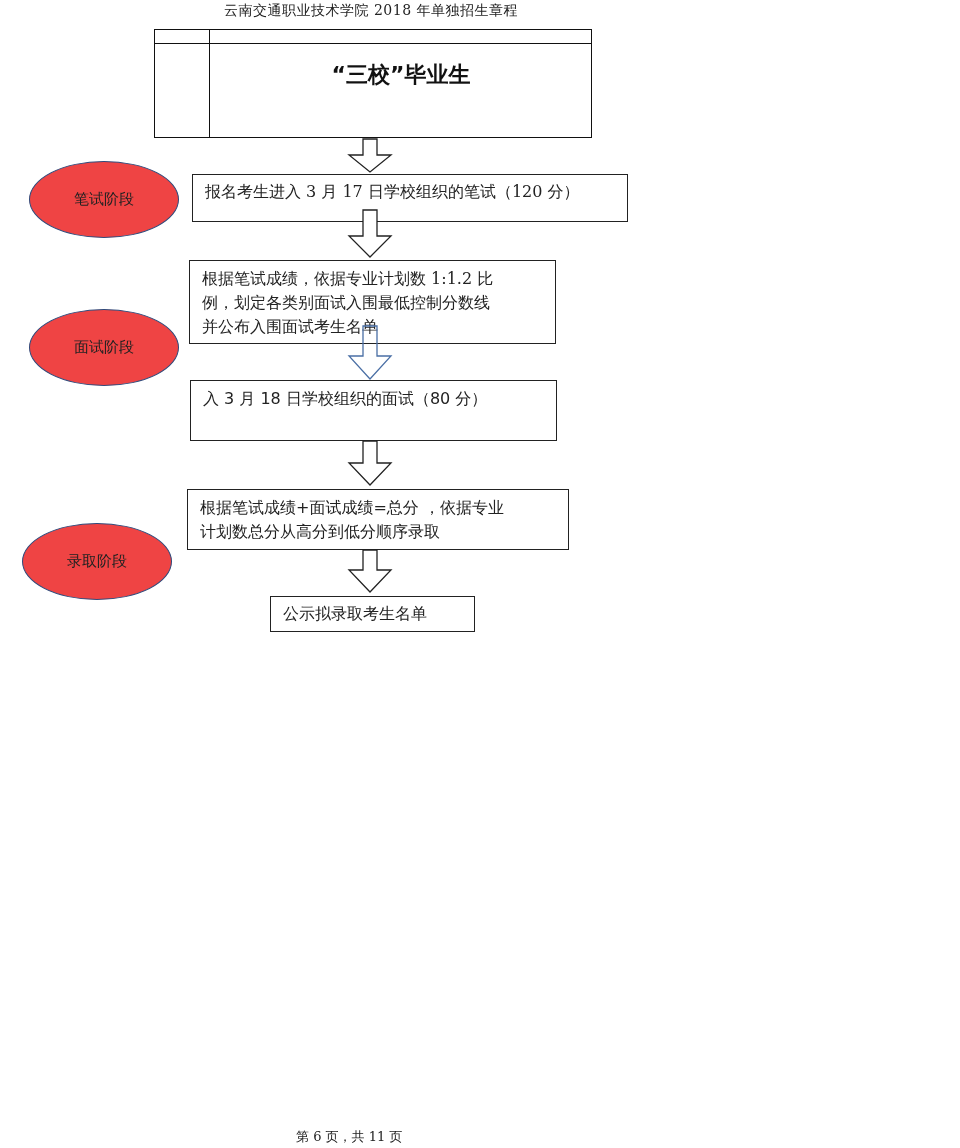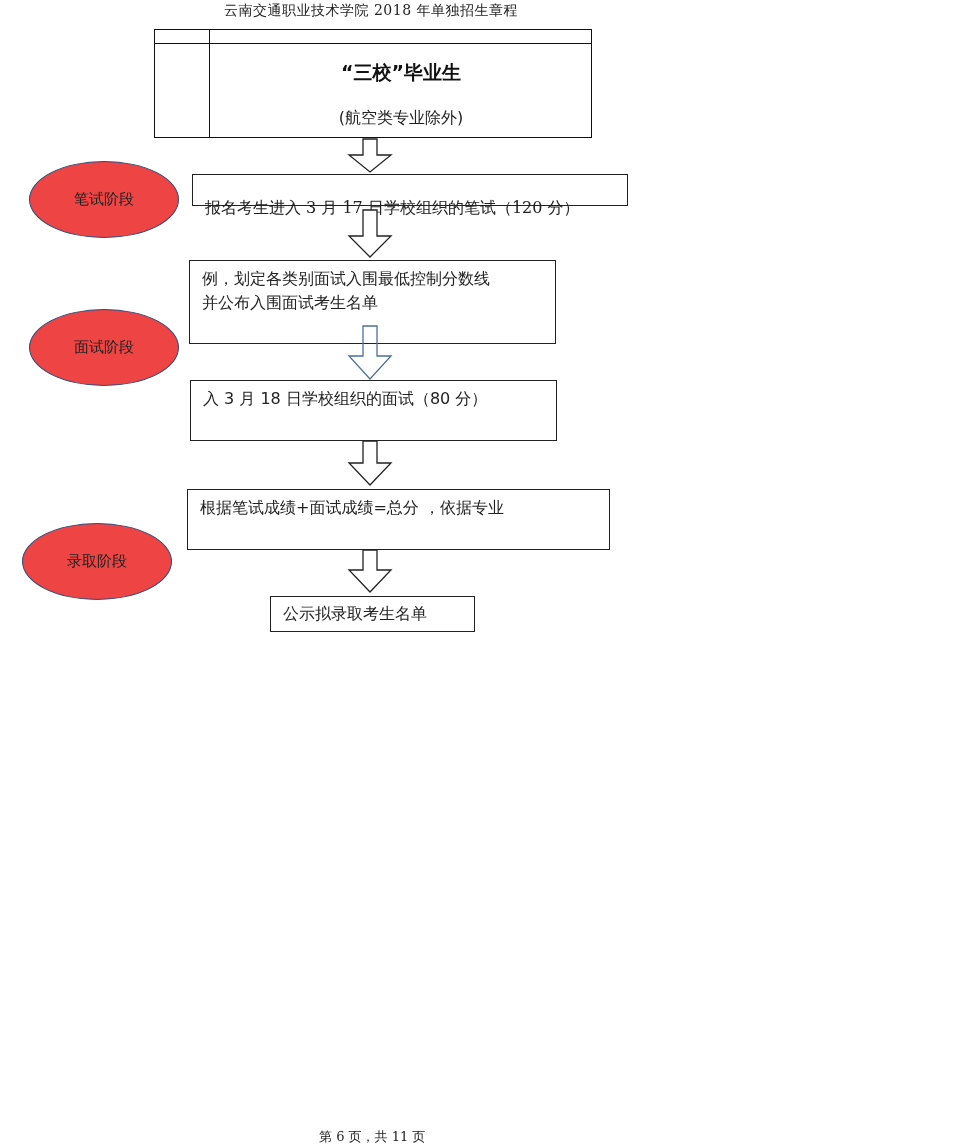--- a/index.html
+++ b/index.html
@@ -37,45 +37,45 @@
     }
     .top-table .vline {
       position: absolute; top: 0; bottom: 0; left: 54px;
       border-left: 1.5px solid #111;
     }
     .top-title {
       position: absolute; left: 56px; right: 0; top: 30px;
       text-align: center;
       font-family: "DejaVu Sans", "Liberation Sans", sans-serif;
       font-weight: bold;
-      font-size: 19px;
+      font-size: 22px;
       color: #111;
     }
     .top-sub {
       position: absolute; left: 56px; right: 0; top: 78px;
       text-align: center;
       font-family: "DejaVu Sans", "Liberation Sans", sans-serif;
       font-size: 16px;
       color: #222;
     }
     
     .box {
       border: 1.3px solid #222;
       box-sizing: border-box;
       background: #fff;
       font-size: 16px;
       line-height: 24px;
       color: #222;
     }
     .serif { font-family: "DejaVu Serif", "Liberation Serif", serif; }
     .sans  { font-family: "DejaVu Sans", "Liberation Sans", sans-serif; }
-    .box1 { left: 192px; top: 174px; width: 436px; height: 32px; padding: 21px 0 0 12px; }
+    .box1 { left: 192px; top: 174px; width: 436px; height: 48px; padding: 5px 0 0 12px; }
     .box2 { left: 189px; top: 260px; width: 367px; height: 84px; padding: 6px 0 0 12px; }
     .box3 { left: 190px; top: 380px; width: 367px; height: 61px; padding: 6px 0 0 12px; }
-    .box4 { left: 187px; top: 489px; width: 423px; height: 61px; padding: 6px 0 0 12px; }
+    .box4 { left: 187px; top: 489px; width: 382px; height: 61px; padding: 6px 0 0 12px; }
     .box5 { left: 270px; top: 596px; width: 205px; height: 36px; padding: 5px 0 0 12px; }
     .line { display: block; white-space: nowrap; }
 
     
     .ellipse {
       border: 1.3px solid #2f4b7c;
       border-radius: 50%;
       box-sizing: border-box;
       display: flex;
       align-items: center;
@@ -87,37 +87,36 @@
     }
     .e1 { left: 29px; top: 161px; width: 150px; height: 77px; }
     .e2 { left: 29px; top: 309px; width: 150px; height: 77px; }
     .e3 { left: 22px; top: 523px; width: 150px; height: 77px; }
 
     
     .arrow { width: 46px; height: 36px; }
     .arrow svg { display: block; overflow: visible; }
 
     .footer {
-      left: 319px; top: 1128px;
+      left: 296px; top: 1128px;
       font-family: "DejaVu Serif", "Liberation Serif", serif;
       font-size: 13px;
       color: #222;
       white-space: nowrap;
     }
   </style>
 </head>
 <body>
 
 <div class="abs header">云南交通职业技术学院 2018 年单独招生章程</div>
 
 <div class="abs top-table">
   <div class="hline"></div>
   <div class="vline"></div>
   <div class="top-title">“三校”毕业生</div>
-  <div class="top-sub">(航空类专业除外)</div>
 </div>
 
 <div class="abs arrow" style="left:347px; top:139px;">
   <svg width="46" height="34" viewBox="0 0 46 34">
     <polygon points="16,0 30,0 30,16 44,16 23,33 2,16 16,16" fill="#fff" stroke="#222" stroke-width="1.3"></polygon>
   </svg>
 </div>
 
 <div class="abs ellipse e1">
   <span>笔试阶段</span>
@@ -127,20 +126,21 @@
   <span class="line">报名考生进入 3 月 17 日学校组织的笔试（120 分）</span>
 </div>
 
 <div class="abs arrow" style="left:347px; top:210px;">
   <svg width="46" height="48" viewBox="0 0 46 48">
     <polygon points="16,0 30,0 30,26 44,26 23,47 2,26 16,26" fill="#fff" stroke="#222" stroke-width="1.3"></polygon>
   </svg>
 </div>
 
 <div class="abs box box2 serif">
+  <span class="line">根据笔试成绩，依据专业计划数 1:1.2 比</span>
   <span class="line">例，划定各类别面试入围最低控制分数线</span>
   <span class="line">并公布入围面试考生名单</span>
 </div>
 
 <div class="abs ellipse e2">
   <span>面试阶段</span>
 </div>
 
 <div class="abs arrow" style="left:347px; top:326px;">
   <svg width="46" height="54" viewBox="0 0 46 54">
@@ -153,20 +153,21 @@
 </div>
 
 <div class="abs arrow" style="left:347px; top:441px;">
   <svg width="46" height="46" viewBox="0 0 46 46">
     <polygon points="16,0 30,0 30,22 44,22 23,44 2,22 16,22" fill="#fff" stroke="#222" stroke-width="1.3"></polygon>
   </svg>
 </div>
 
 <div class="abs box box4 sans">
   <span class="line">根据笔试成绩+面试成绩=总分 ，依据专业</span>
+  <span class="line">计划数总分从高分到低分顺序录取</span>
 </div>
 
 <div class="abs ellipse e3">
   <span>录取阶段</span>
 </div>
 
 <div class="abs arrow" style="left:347px; top:550px;">
   <svg width="46" height="44" viewBox="0 0 46 44">
     <polygon points="16,0 30,0 30,20 44,20 23,42 2,20 16,20" fill="#fff" stroke="#222" stroke-width="1.3"></polygon>
   </svg>

